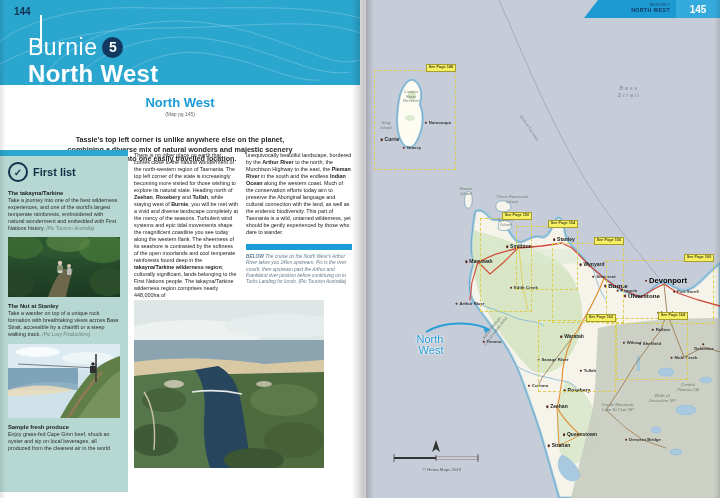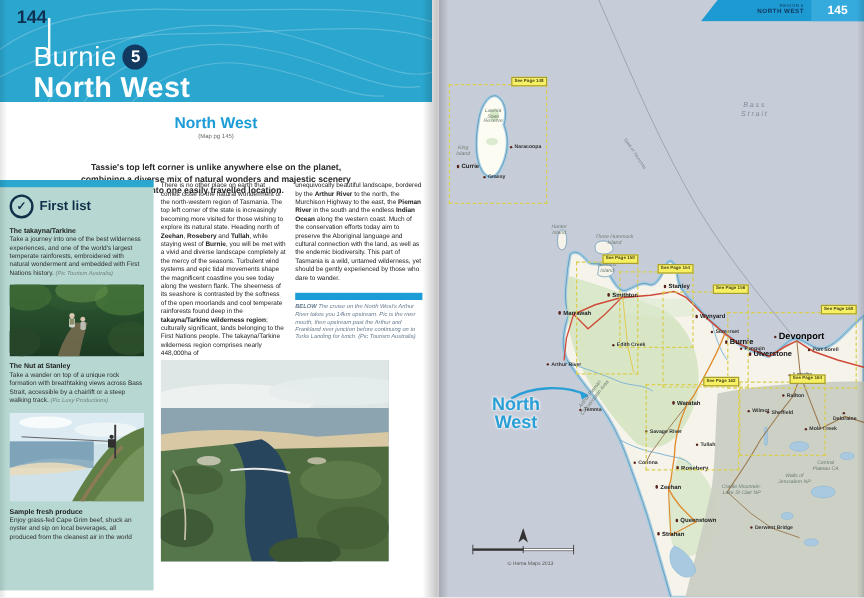--- a/index.html
+++ b/index.html
@@ -2,21 +2,21 @@
 <html><head>
 <meta charset="utf-8">
 <style>
   html,body{margin:0;padding:0;background:#e8e8e8;font-family:"Liberation Sans",sans-serif;}
   .spread{position:relative;width:720px;height:498px;background:#fff;overflow:hidden;}
 
   
   .page-left{position:absolute;left:0;top:0;width:360px;height:498px;background:#fff;}
   .banner{position:absolute;left:0;top:0;width:360px;height:85px;background:#2ba6cf;overflow:hidden;}
   .banner svg{position:absolute;left:0;top:0;}
-  .pageno-left{position:absolute;left:14px;top:6px;color:#0f3050;font-size:15px;font-weight:700;text-align:center;}
+  .pageno-left{position:absolute;left:14px;top:6px;color:#0f3050;font-size:10px;font-weight:700;text-align:center;}
   .banner-rule{position:absolute;left:40px;top:15px;width:1.5px;height:38px;background:rgba(255,255,255,.95);}
   .banner-title{position:absolute;left:28px;top:36px;color:#fff;line-height:1;}
   .region-word{font-size:23px;font-weight:400;letter-spacing:.5px;vertical-align:middle;}
   .region-num{display:inline-block;width:21px;height:21px;margin-left:5px;border-radius:50%;background:#123a60;color:#fff;font-size:14px;font-weight:700;text-align:center;line-height:21px;vertical-align:middle;}
   .region-name{font-size:24px;font-weight:700;margin-top:3px;letter-spacing:.3px;}
 
   .intro{position:absolute;left:0;top:85px;width:360px;text-align:center;}
   .intro h2{margin:10px 0 0 0;font-size:13px;font-weight:700;color:#1b9cd6;}
   .mapref{font-size:5px;color:#666;margin-top:1px;}
   .lede{width:236px;margin:18px auto 0 auto;font-size:7.2px;font-weight:700;color:#2a2a2a;line-height:1.35;}
@@ -53,21 +53,21 @@
 
   .map-labels{position:absolute;left:0;top:0;width:354px;height:498px;}
   .ml{position:absolute;transform:translate(-50%,-50%);white-space:pre-line;line-height:1.1;text-align:center;pointer-events:none;}
   .ml .dot{display:inline-block;width:2.4px;height:2.4px;border-radius:50%;background:#58241b;margin-right:1.5px;vertical-align:middle;}
   .town{font-size:5px;font-weight:700;color:#1d1d1d;}
   .town-sm{font-size:4.3px;font-weight:600;color:#333;}
   .city{font-size:6.2px;font-weight:700;color:#111;}
   .city-lg{font-size:7.6px;font-weight:700;color:#000;}
   .geo{font-size:4.3px;font-style:italic;color:#6f7d72;}
   .sea{font-size:6px;font-style:italic;color:#808b9a;letter-spacing:1.5px;}
-  .region{font-size:15px;font-weight:700;color:#2a9fd6;text-shadow:0 0 2px #fff,0 0 3px #fff;line-height:1.0;}
+  .region{font-size:11px;font-weight:400;color:#2a9fd6;text-shadow:0 0 2px #fff,0 0 3px #fff;line-height:1.0;text-align:right;}
   .ferry{font-size:3.8px;font-style:italic;color:#7e8896;}
   .copy{font-size:4.3px;color:#555;}
   .inset-box{position:absolute;border:1.2px dashed #d9ce4e;}
   .inset-tab{position:absolute;top:-7px;right:-1px;background:#f8f063;border:.5px solid #a79e33;color:#4a4a20;font-size:3.8px;line-height:1.5;padding:0 2px;white-space:nowrap;font-weight:600;}
 
   
   .gutter{position:absolute;left:352px;top:0;width:22px;height:498px;pointer-events:none;
     background:linear-gradient(90deg,rgba(0,0,0,0) 0%,rgba(0,0,0,.18) 45%,rgba(0,0,0,.22) 55%,rgba(0,0,0,0) 100%);}
   .edge-l{position:absolute;left:0;top:0;width:6px;height:498px;background:linear-gradient(90deg,rgba(0,0,0,.10),rgba(0,0,0,0));pointer-events:none;}
   .edge-r{position:absolute;right:0;top:0;width:6px;height:498px;background:linear-gradient(270deg,rgba(0,0,0,.12),rgba(0,0,0,0));pointer-events:none;}

